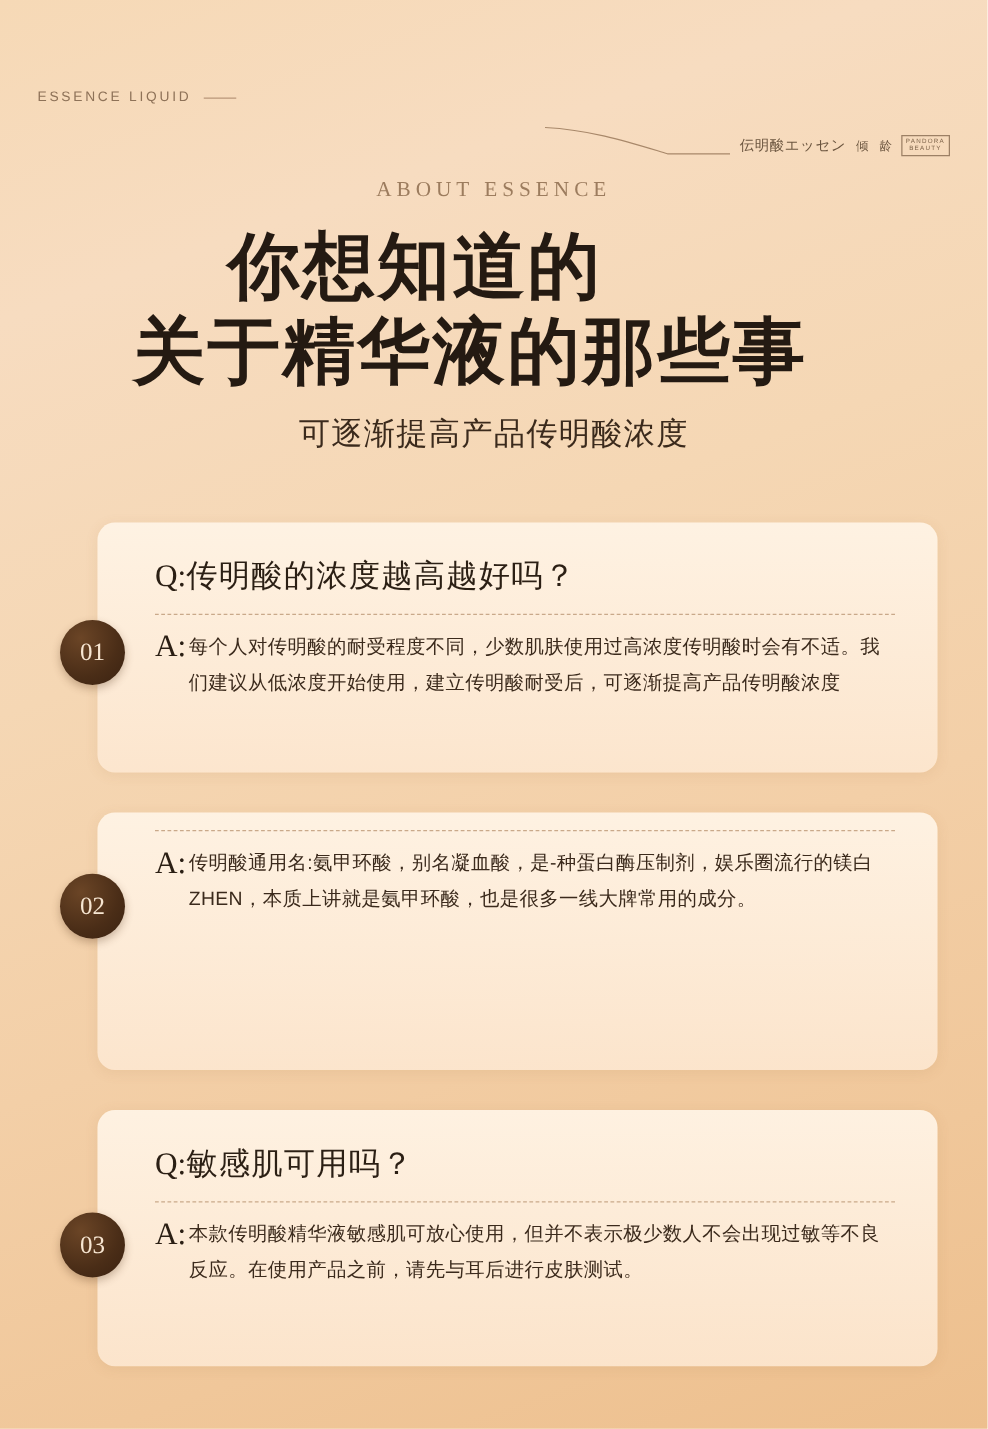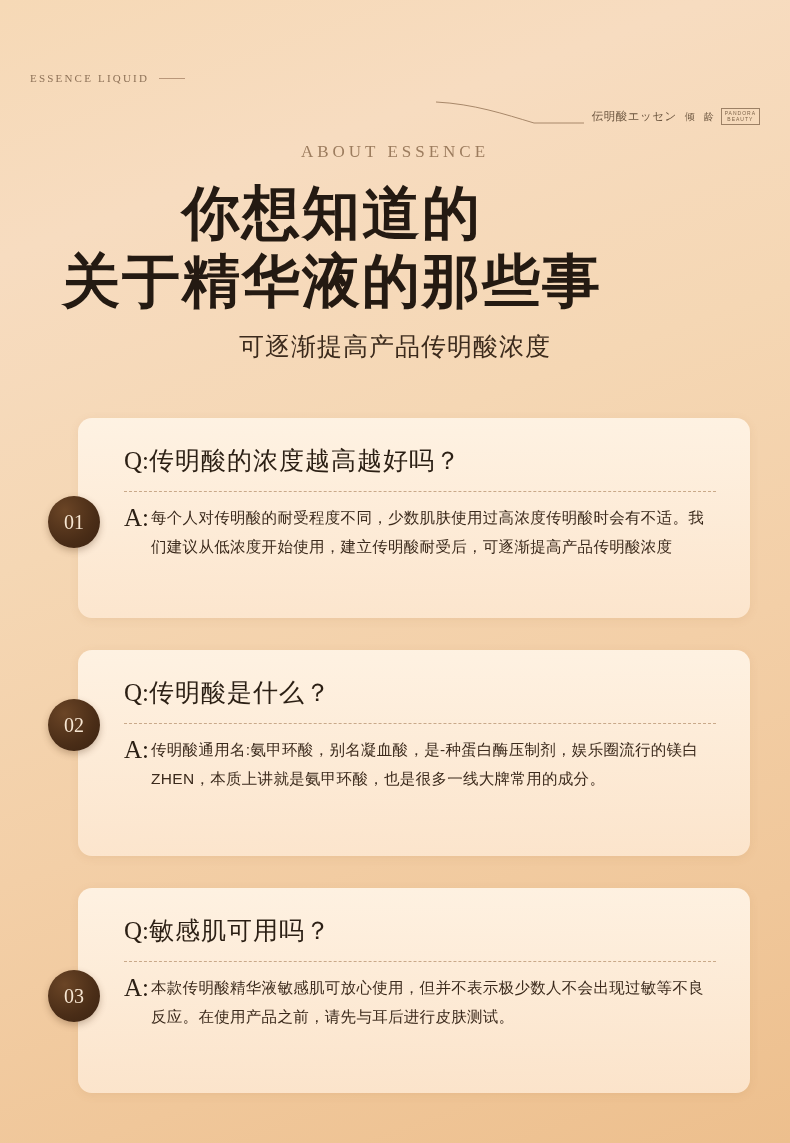--- a/index.html
+++ b/index.html
@@ -26,21 +26,21 @@
   }
   .brand-line {
     position: absolute;
     left: 0;
     top: 10px;
     display: flex;
     align-items: center;
     gap: 10px;
   }
   .brand-en {
-    font-family: Liberation Serif, serif;
+    font-family: Liberation Sans, sans-serif;
     font-size: 11px;
     letter-spacing: 2.2px;
     color: #8e7258;
   }
   .brand-rule {
     width: 26px;
     height: 1px;
     background: #b9977a;
   }
   .topright {
@@ -104,21 +104,21 @@
     position: absolute;
     left: 0;
     width: 664px;
     text-align: center;
     font-family: "Liberation Serif", serif;
     font-weight: bold;
     color: #241a12;
     letter-spacing: 2px;
   }
   .head1 { top: 175px; font-size: 58px; }
-  .head2 { top: 243px; font-size: 58px; }
+  .head2 { top: 243px; font-size: 58px; margin-left: 44px; }
   .subhead {
     position: absolute;
     top: 330px;
     left: 0;
     width: 790px;
     text-align: center;
     font-size: 25px;
     color: #3b2a1c;
     letter-spacing: 1px;
   }
@@ -228,23 +228,20 @@
   </div>
   <div class="divider"></div>
   <div class="a-row">
     <span class="a-mark">A:</span>
     <span class="a-text">每个人对传明酸的耐受程度不同，少数肌肤使用过高浓度传明酸时会有不适。我们建议从低浓度开始使用，建立传明酸耐受后，可逐渐提高产品传明酸浓度</span>
   </div>
 </div>
 <div class="num num-1">01</div>
 
 <div class="card card-2">
-  <div class="q-row">
-    <span class="q-mark">Q:</span><span>传明酸是什么？</span>
-  </div>
   <div class="divider"></div>
   <div class="a-row">
     <span class="a-mark">A:</span>
     <span class="a-text">传明酸通用名:氨甲环酸，别名凝血酸，是-种蛋白酶压制剂，娱乐圈流行的镁白ZHEN，本质上讲就是氨甲环酸，也是很多一线大牌常用的成分。</span>
   </div>
 </div>
 <div class="num num-2">02</div>
 
 <div class="card card-3">
   <div class="q-row">

